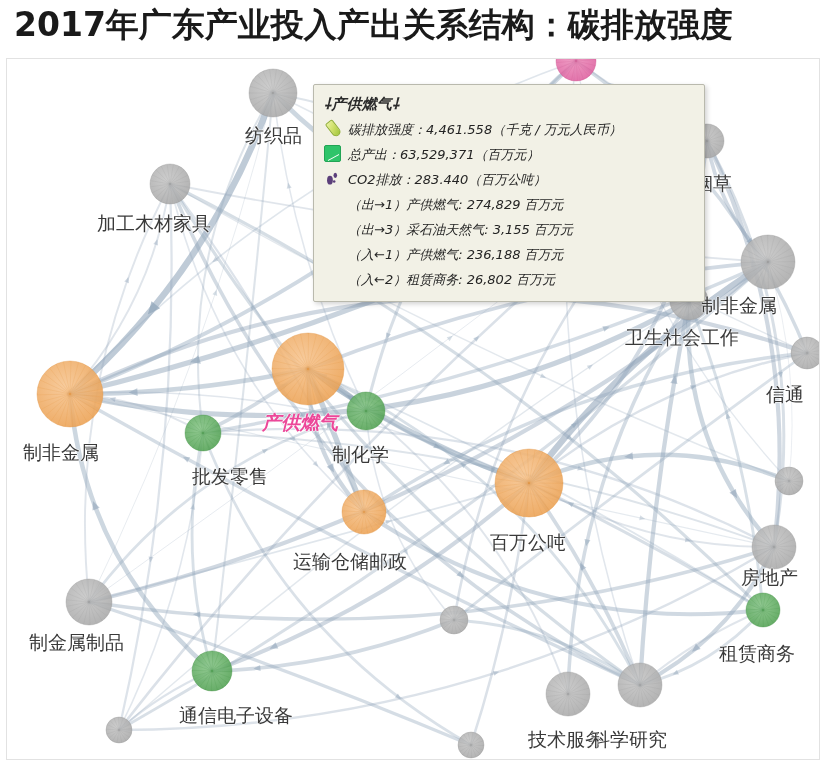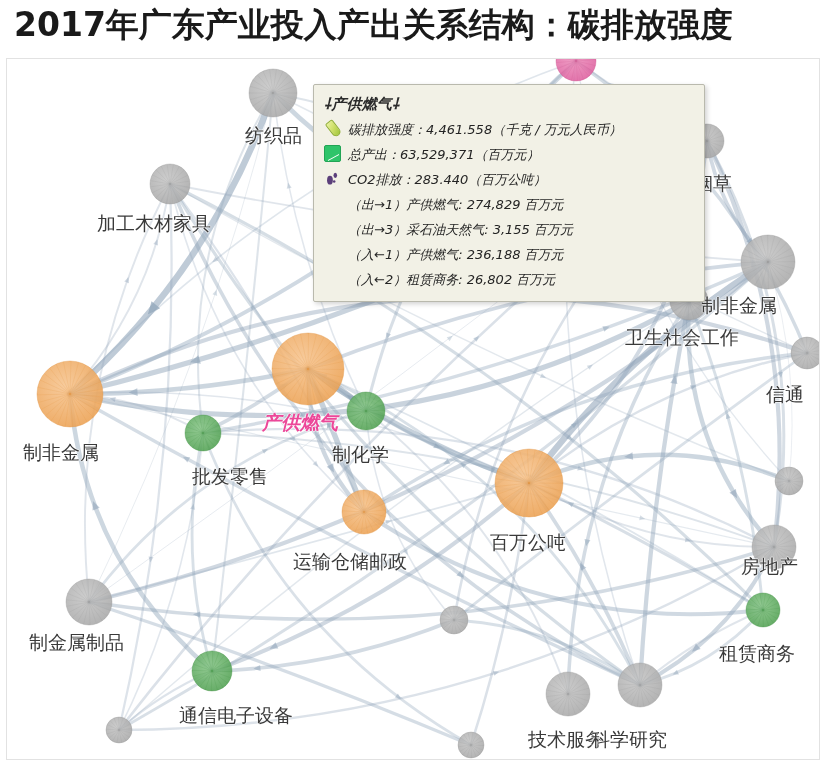--- a/index.html
+++ b/index.html
@@ -895,21 +895,21 @@
         <div class="node-label" style="left: 687px; top: 112px;">烟草</div>
         <div class="node-label" style="left: 694px; top: 234px;">制非金属</div>
         <div class="node-label" style="left: 618px; top: 266px;">卫生社会工作</div>
         <div class="node-label" style="left: 759px; top: 323px;">信通</div>
         <div class="node-label" style="left: 16px; top: 381px;">制非金属</div>
         <div class="node-label" style="left: 150px; top: 405px; margin-left: 35px;">批发零售</div>
         <div class="node-label highlighted" style="left: 255px; top: 351px;">产供燃气</div>
         <div class="node-label" style="left: 325px; top: 383px;">制化学</div>
         <div class="node-label" style="left: 286px; top: 490px;">运输仓储邮政</div>
         <div class="node-label" style="left: 483px; top: 471px;">百万公吨</div>
-        <div class="node-label" style="left: 734px; top: 495px; text-align: right;">房地产</div>
+        <div class="node-label" style="left: 734px; top: 506px; text-align: right;">房地产</div>
         <div class="node-label" style="left: 712px; top: 582px;">租赁商务</div>
         <div class="node-label" style="left: 22px; top: 571px; text-align: right;">制金属制品</div>
         <div class="node-label" style="left: 133px; top: 644px; margin-left: 39px;">通信电子设备</div>
         <div class="node-label" style="left: 521px; top: 668px;">技术服务</div>
         <div class="node-label" style="left: 584px; top: 668px;">科学研究</div>
       </div>
   </div>
 
   <div id="tooltip">
     <div class="tt-title">⸸产供燃气⸸</div>

